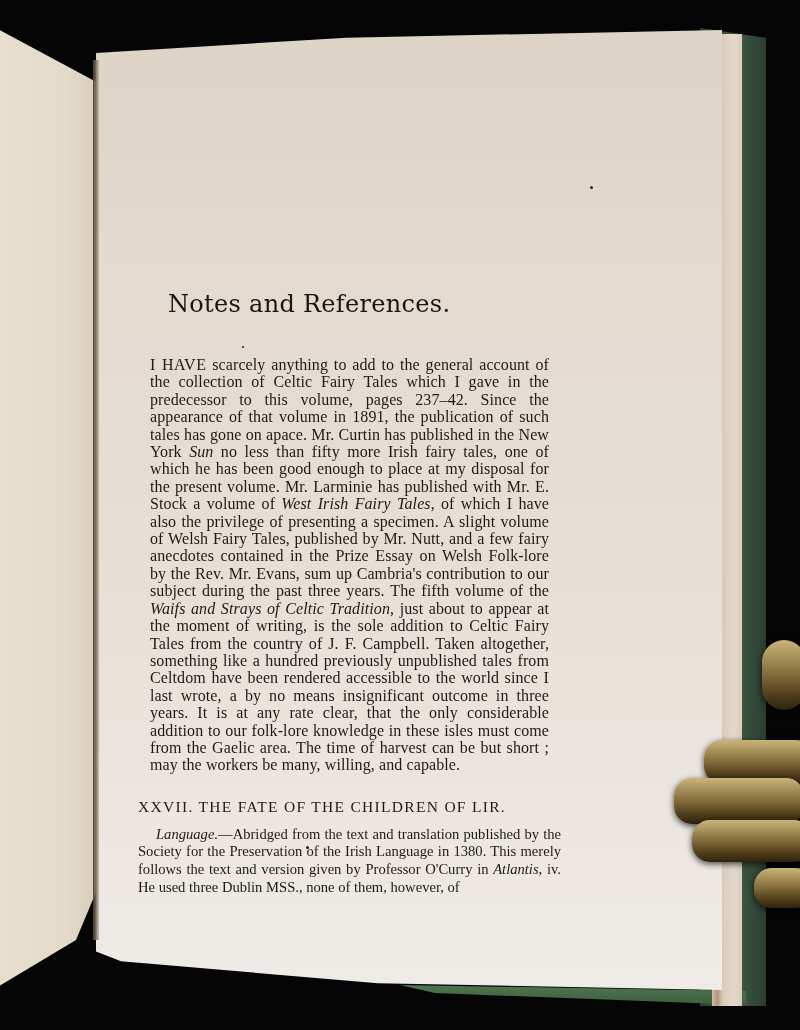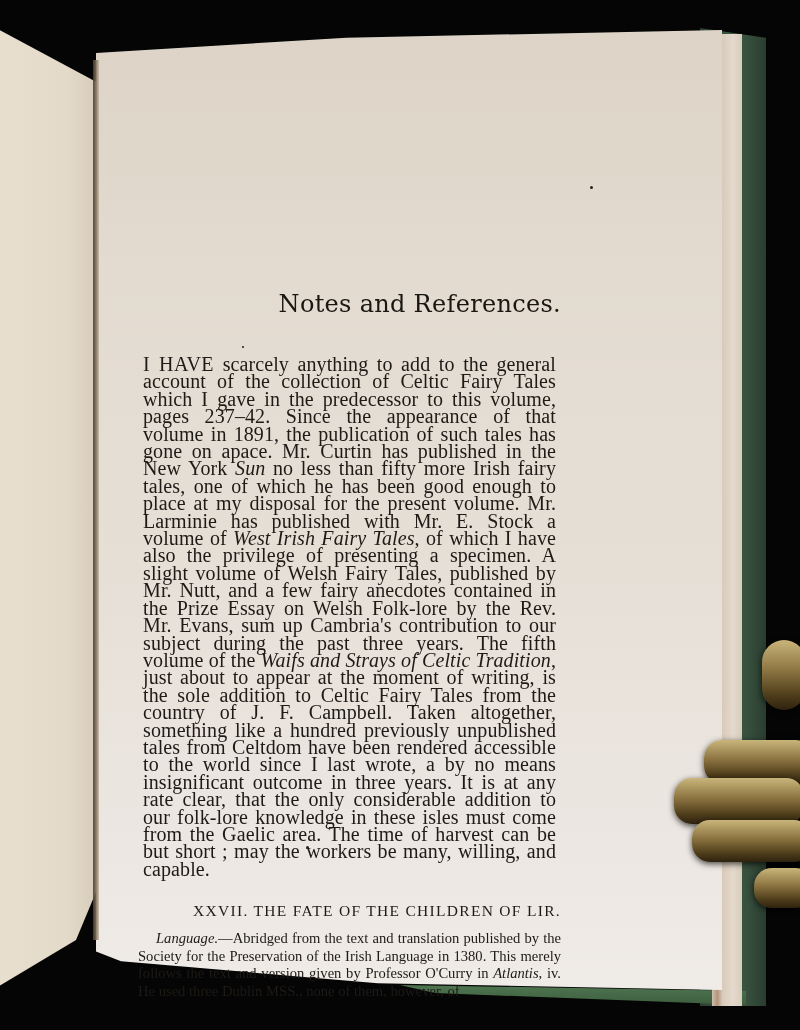--- a/index.html
+++ b/index.html
@@ -69,36 +69,36 @@
 
     
     .text-block {
       position: absolute; left: 138px; top: 290px; width: 423px;
       color: #1e1a16;
     }
     .title {
       font-family: "DejaVu Serif", "Liberation Serif", serif;
       font-weight: normal;
       font-size: 24px; letter-spacing: 0.3px;
-      text-align: right;
+      text-align: left;
       margin: 0 0 38px 0;
       padding-left: 30px;
       color: #1a1612;
     }
     .para {
-      font-size: 20px; line-height: 17.4px;
+      font-size: 16px; line-height: 17.4px;
       text-align: justify; text-align-last: left;
-      margin: 5px;
+      margin: 12px;
       letter-spacing: 0.1px;
     }
     .para .smallcaps { font-variant: small-caps; letter-spacing: .5px; }
     .para i { font-style: italic; }
     .section-title {
       font-size: 15.5px; letter-spacing: 1.3px;
-      text-align: right; margin: 24px 0 10px 0;
+      text-align: left; margin: 24px 0 10px 0;
       font-weight: normal;
     }
     .sources {
       font-size: 14.6px; line-height: 17.6px;
       text-align: justify; text-align-last: left;
       margin: 0; text-indent: 18px;
     }
     .dot {
       position: absolute; width: 3px; height: 3px; border-radius: 50%; background: #222;
     }

